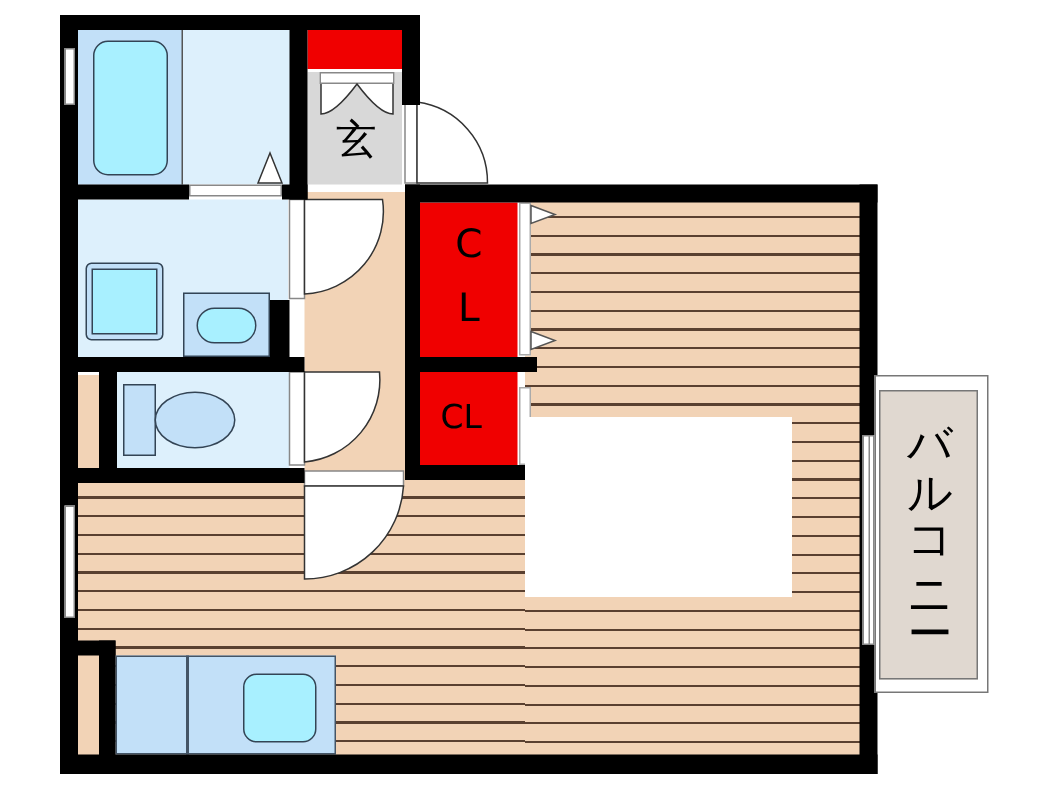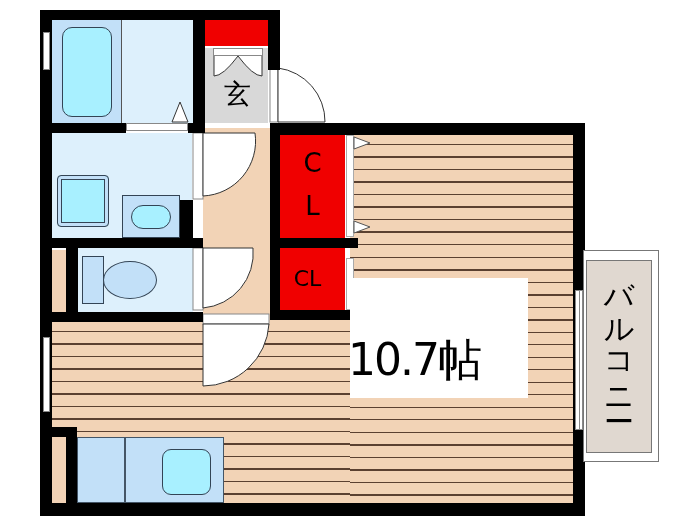--- a/index.html
+++ b/index.html
@@ -125,15 +125,14 @@
   <div class="abs" style="left:43px;top:32px;width:7px;height:38px;background:#fff;border:1px solid #888;"></div>
   <div class="abs" style="left:43px;top:337px;width:7px;height:75px;background:#fff;border:1px solid #888;"></div>
   <div class="abs" style="left:575px;top:290px;width:8px;height:140px;background:#fff;border:1px solid #888;"></div>
   <div class="abs" style="left:579px;top:290px;width:1px;height:140px;background:#888;"></div>
 
   <div class="abs" style="left:583px;top:250px;width:76px;height:212px;background:#fff;border:1.5px solid #777;"></div>
   <div class="abs" style="left:586px;top:260px;width:66px;height:193px;background:#e0d8d0;border:1px solid #777;"></div>
   <div class="abs lbl" style="left:600px;top:262px;width:38px;font-size:30px;writing-mode:vertical-rl;text-orientation:upright;line-height:38px;letter-spacing:2px;">バルコニー</div>
 
   <div class="abs" style="left:350px;top:278px;width:178px;height:120px;background:#fff;"></div>
-  <div class="abs lbl" style="left:348px;top:338px;width:180px;font-size:44px;text-align:left;letter-spacing:-2px;">10.7帖</div>
 
 </div>
 
 </body></html>

